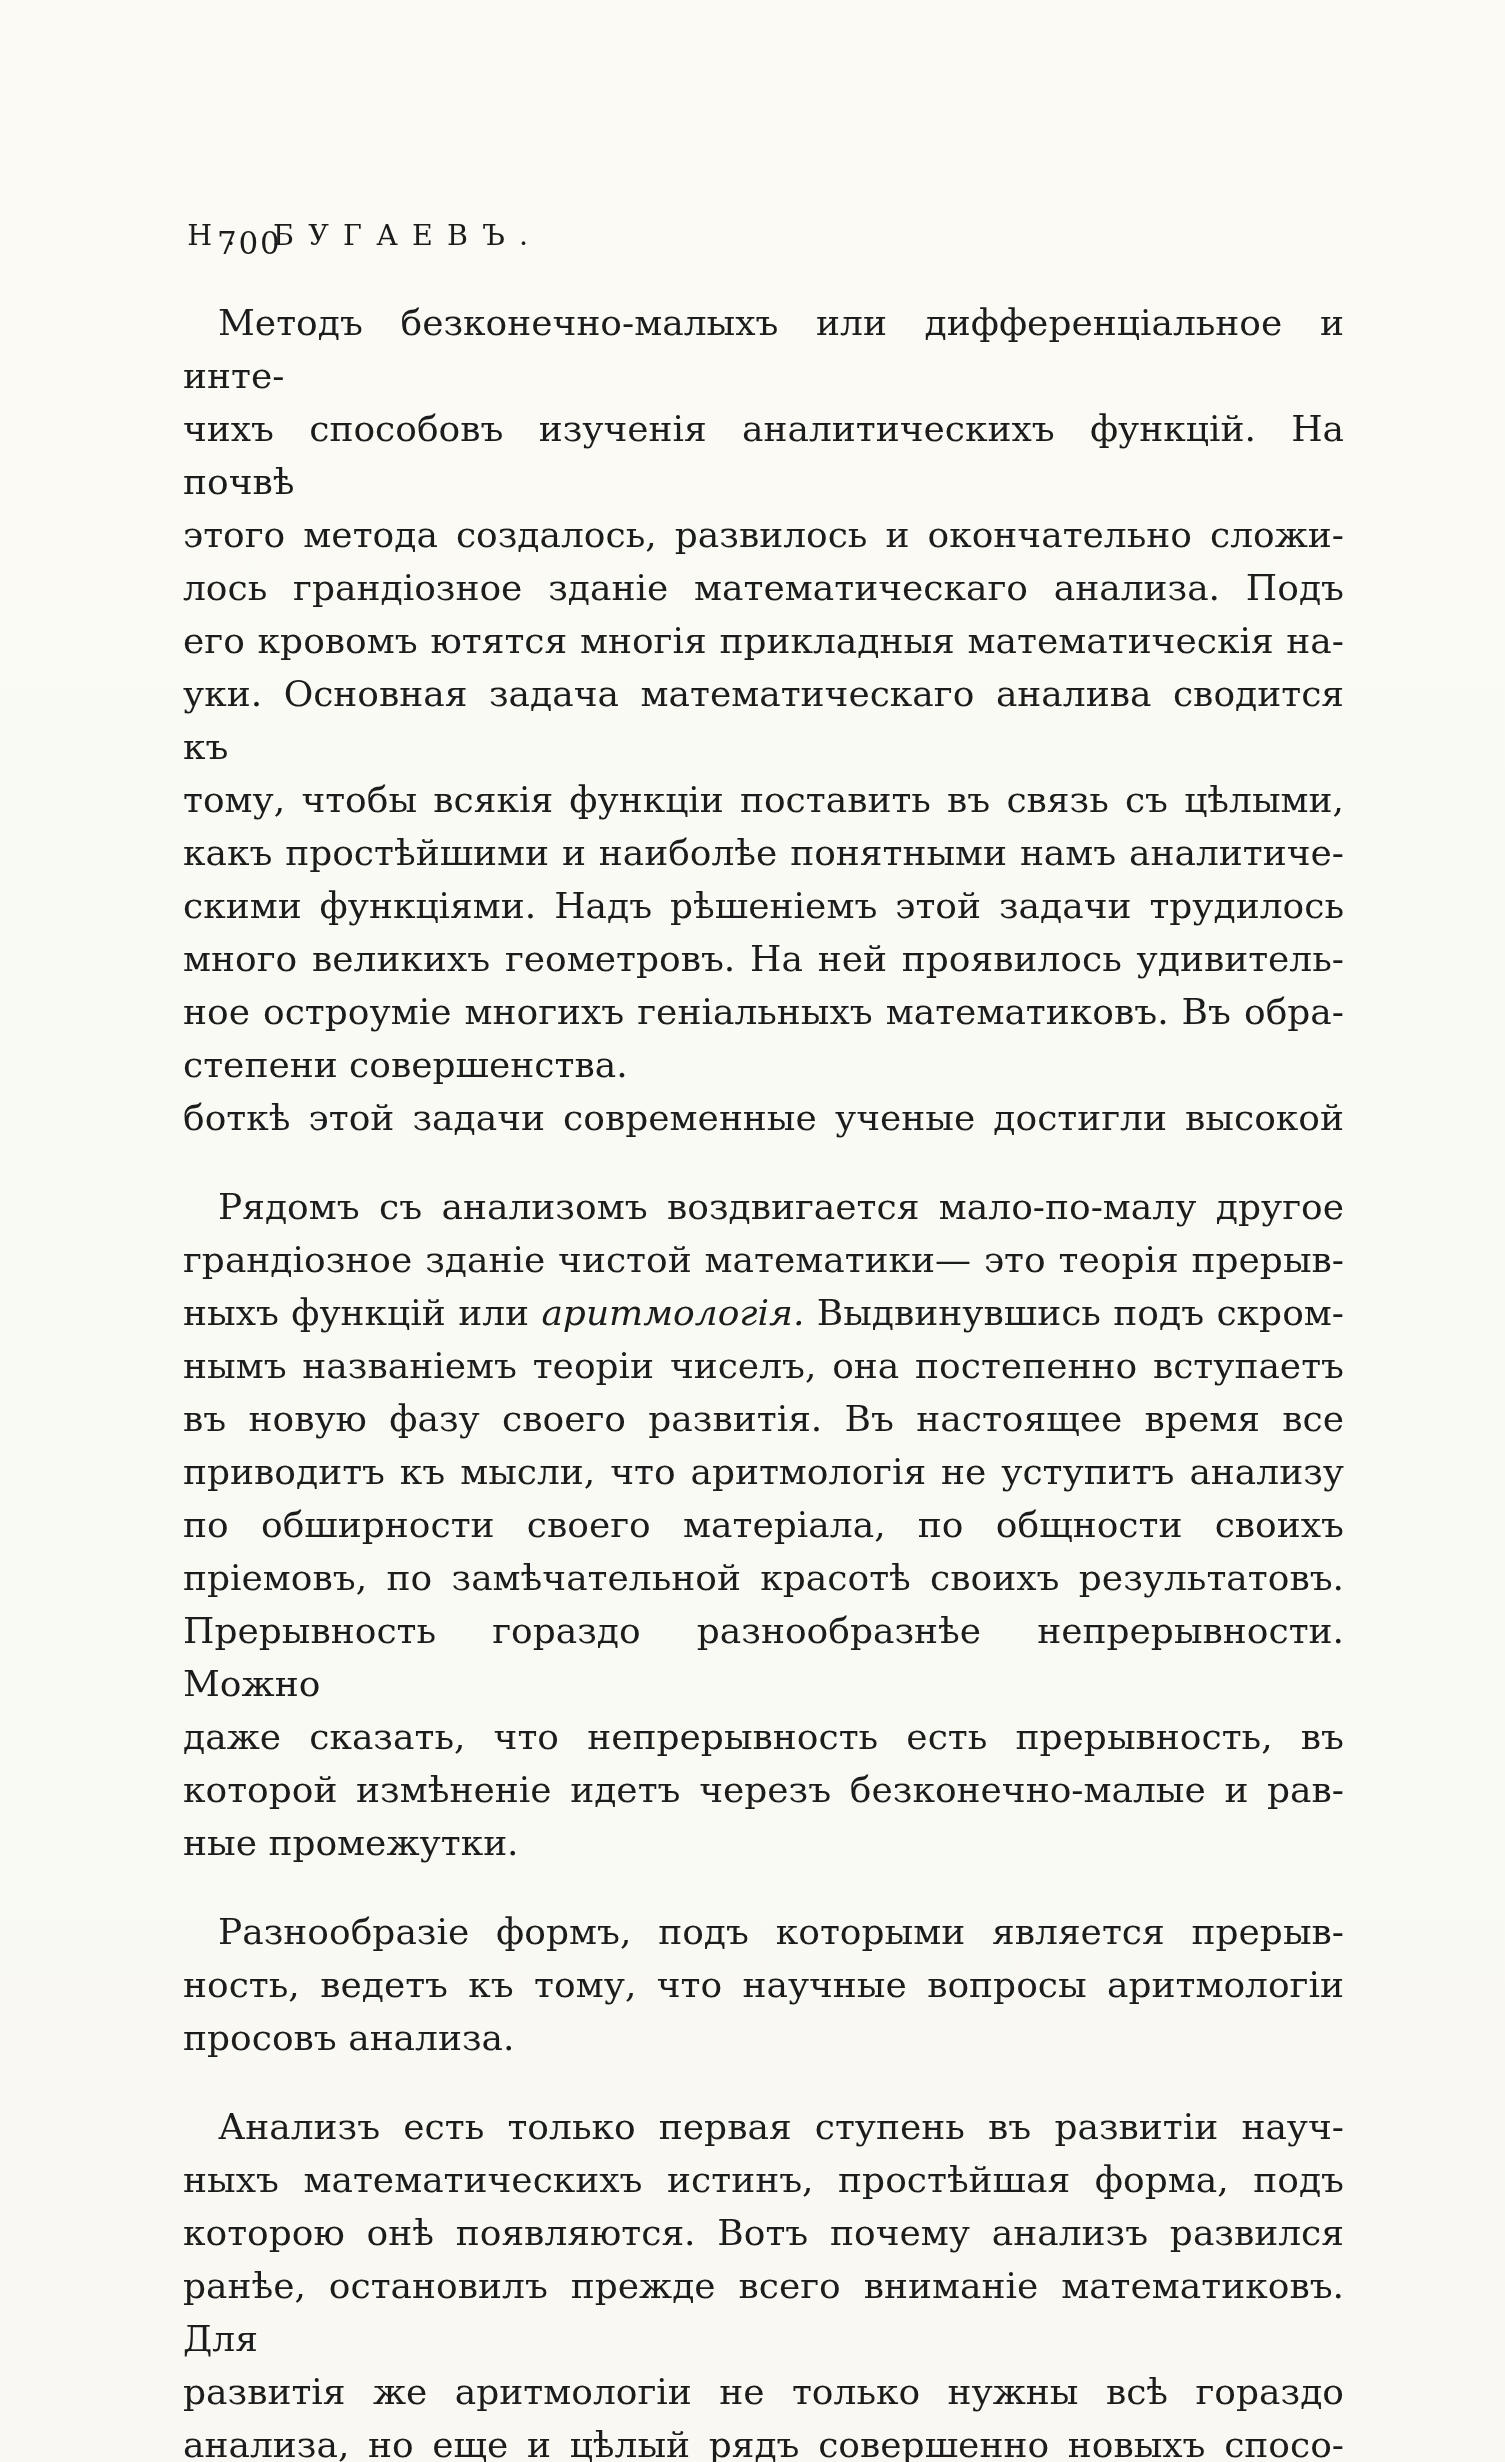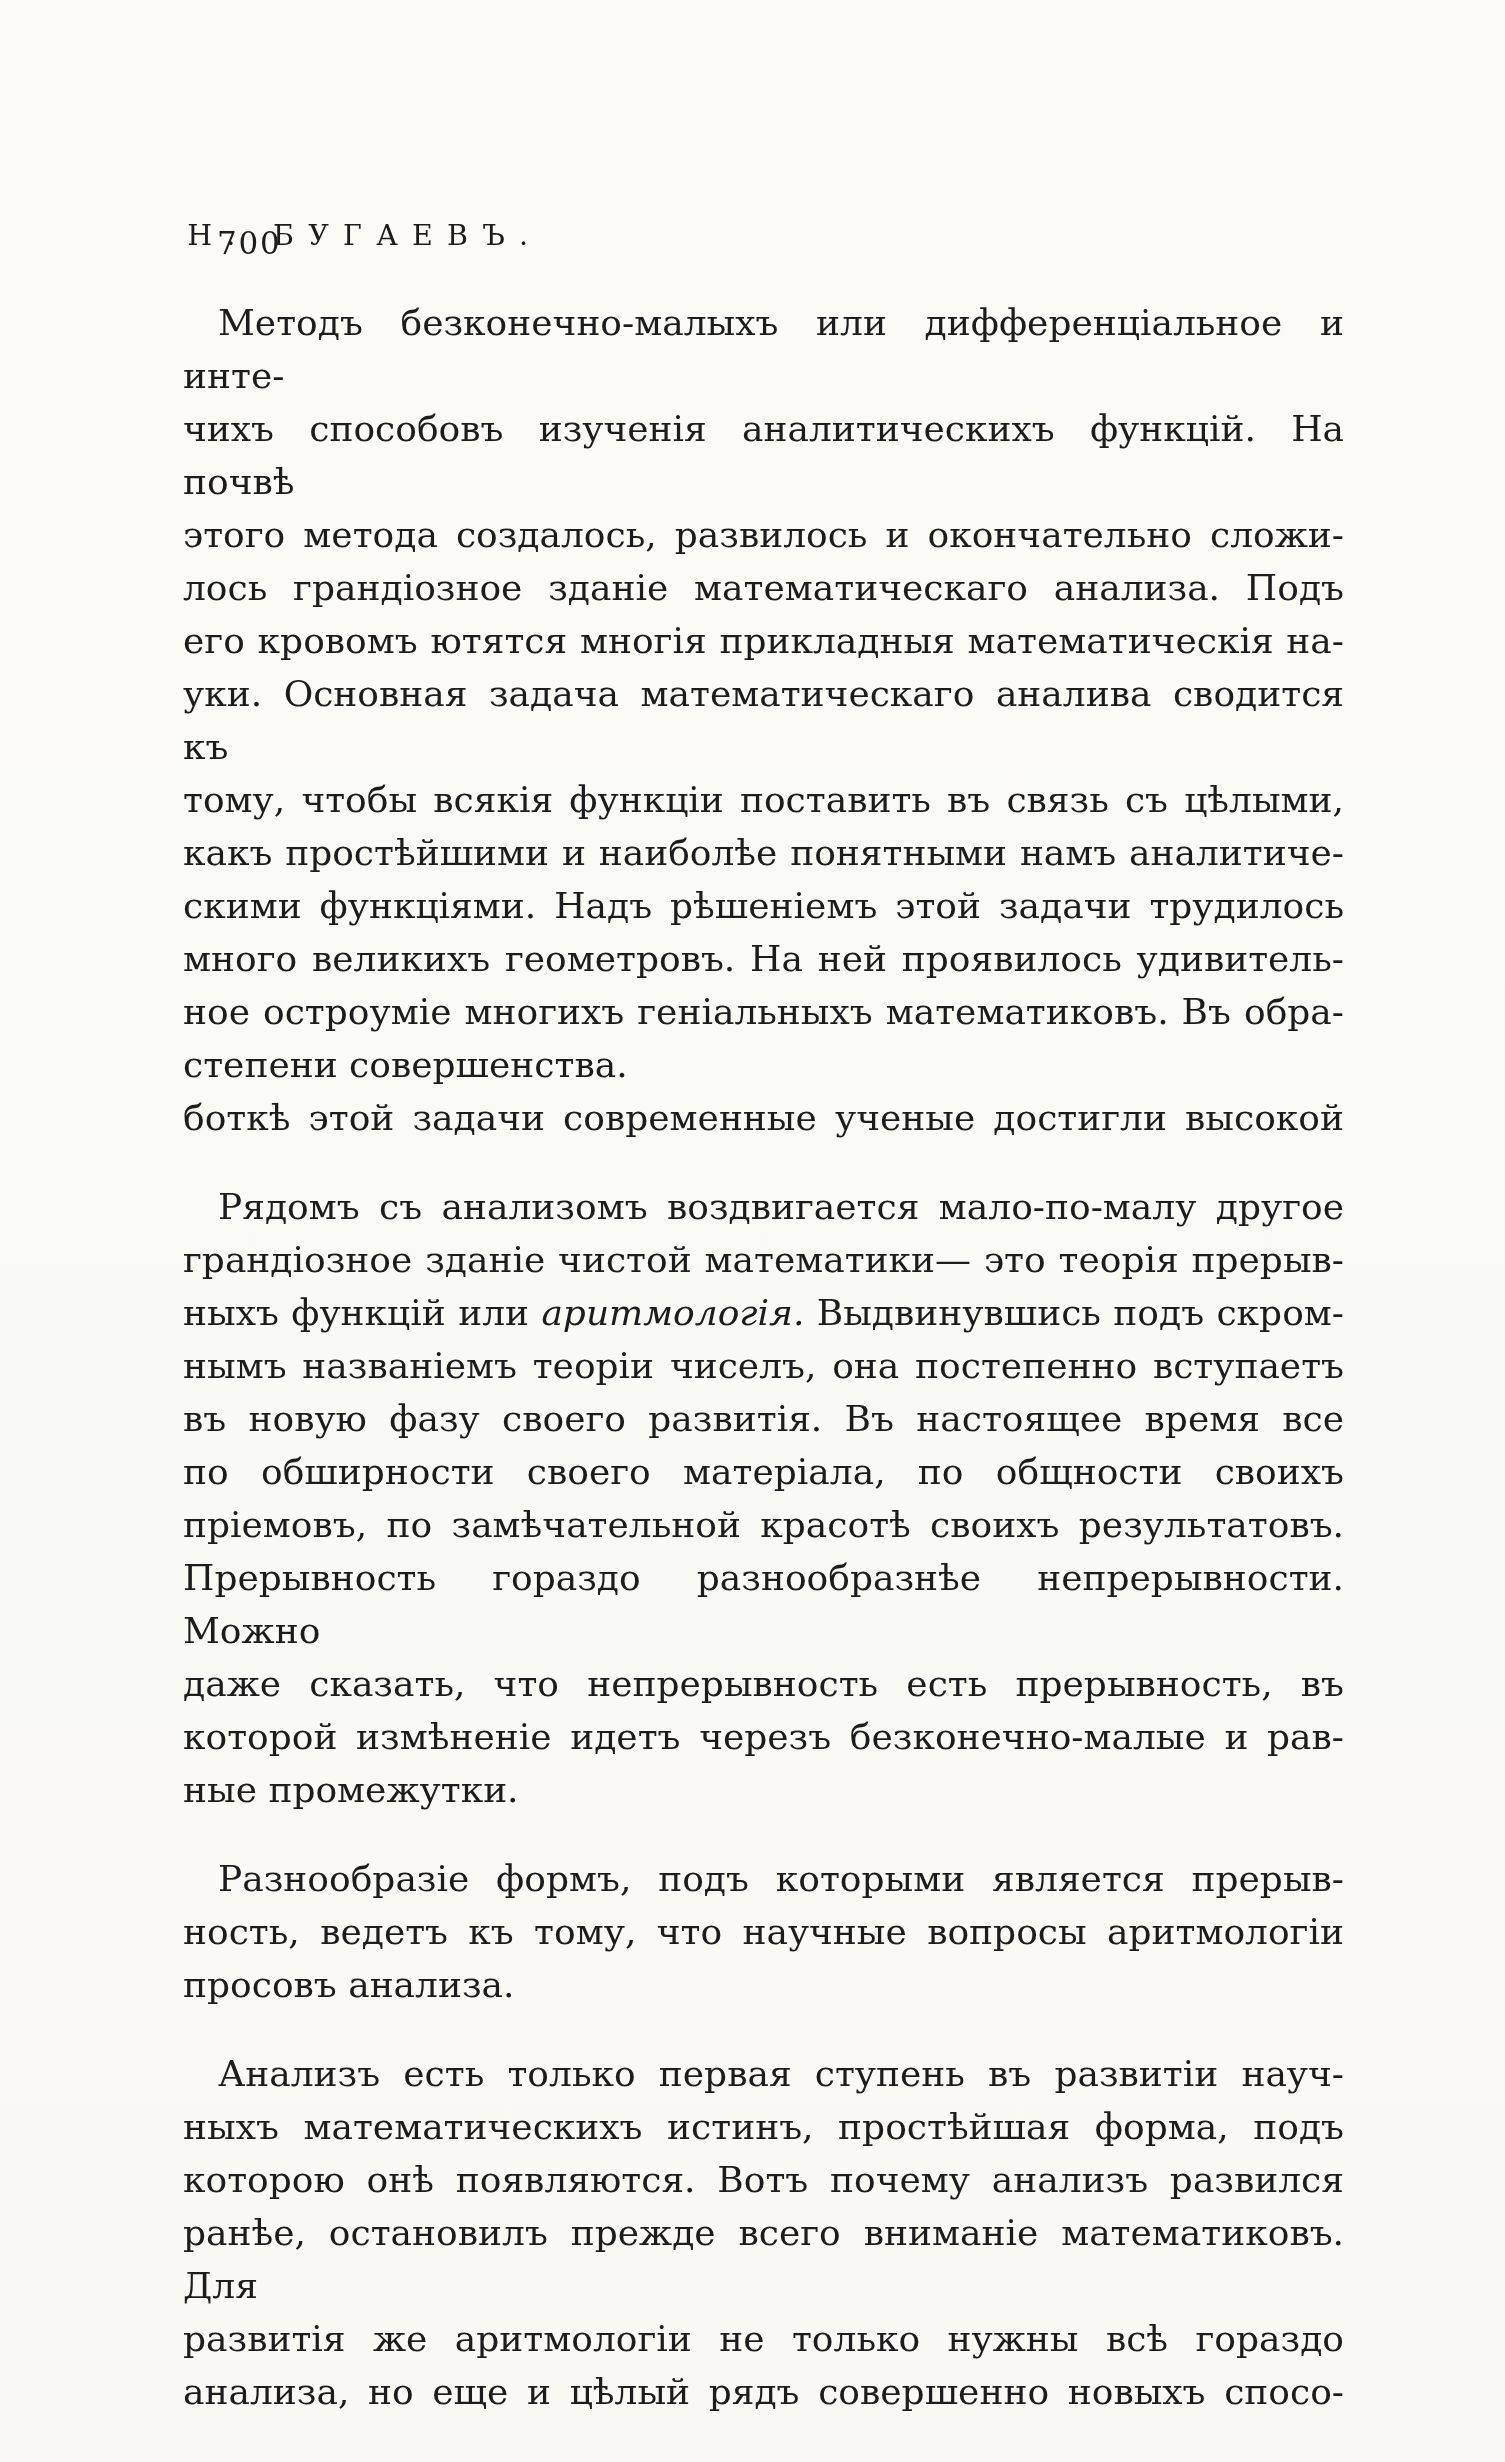--- a/index.html
+++ b/index.html
@@ -100,20 +100,21 @@
       <div class="line">боткѣ этой задачи современные ученые достигли высокой</div>
     <p></p>
 
     <p class="para">
       </p>
       <div class="line indent">Рядомъ съ анализомъ воздвигается мало-по-малу другое</div>
       <div class="line">грандіозное зданіе чистой математики— это теорія прерыв-</div>
       <div class="line"><span>ныхъ функцій или </span><span class="italic">аритмологія.</span><span> Выдвинувшись подъ скром-</span></div>
       <div class="line">нымъ названіемъ теоріи чиселъ, она постепенно вступаетъ</div>
       <div class="line">въ новую фазу своего развитія. Въ настоящее время все</div>
+      <div class="line">приводитъ къ мысли, что аритмологія не уступитъ анализу</div>
       <div class="line">по обширности своего матеріала, по общности своихъ</div>
       <div class="line">пріемовъ, по замѣчательной красотѣ своихъ результатовъ.</div>
       <div class="line">Прерывность гораздо разнообразнѣе непрерывности. Можно</div>
       <div class="line">даже сказать, что непрерывность есть прерывность, въ</div>
       <div class="line">которой измѣненіе идетъ черезъ безконечно-малые и рав-</div>
       <div class="line last">ные промежутки.</div>
     <p></p>
 
     <p class="para">
       </p>

